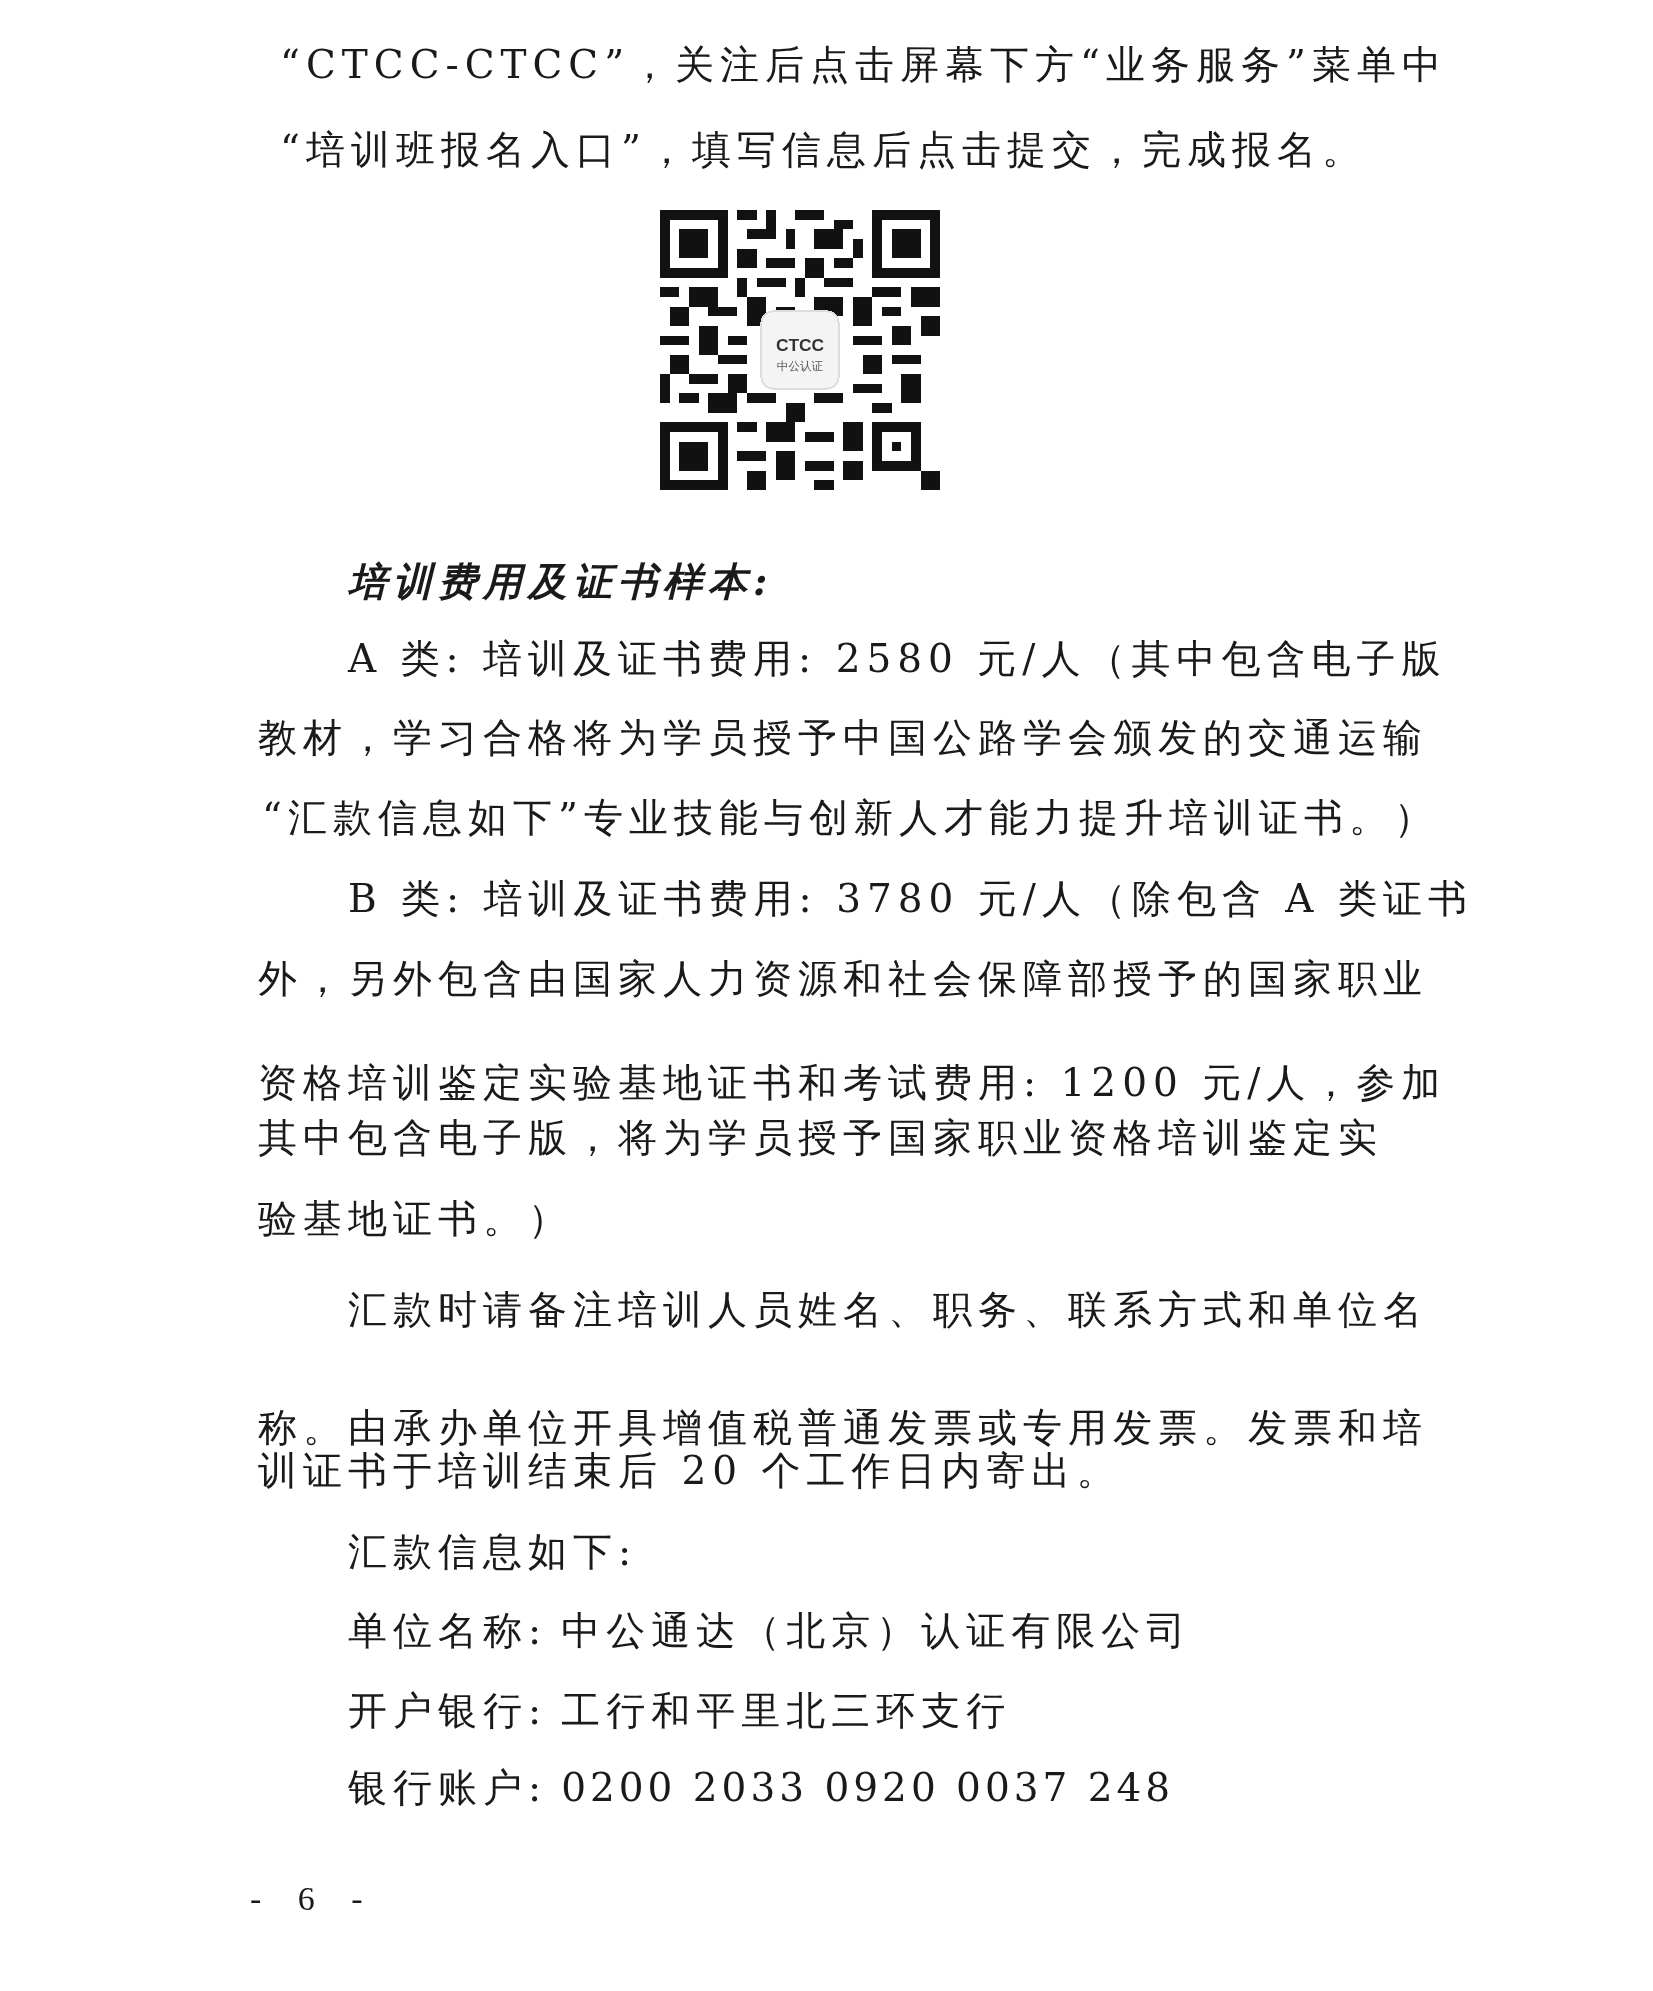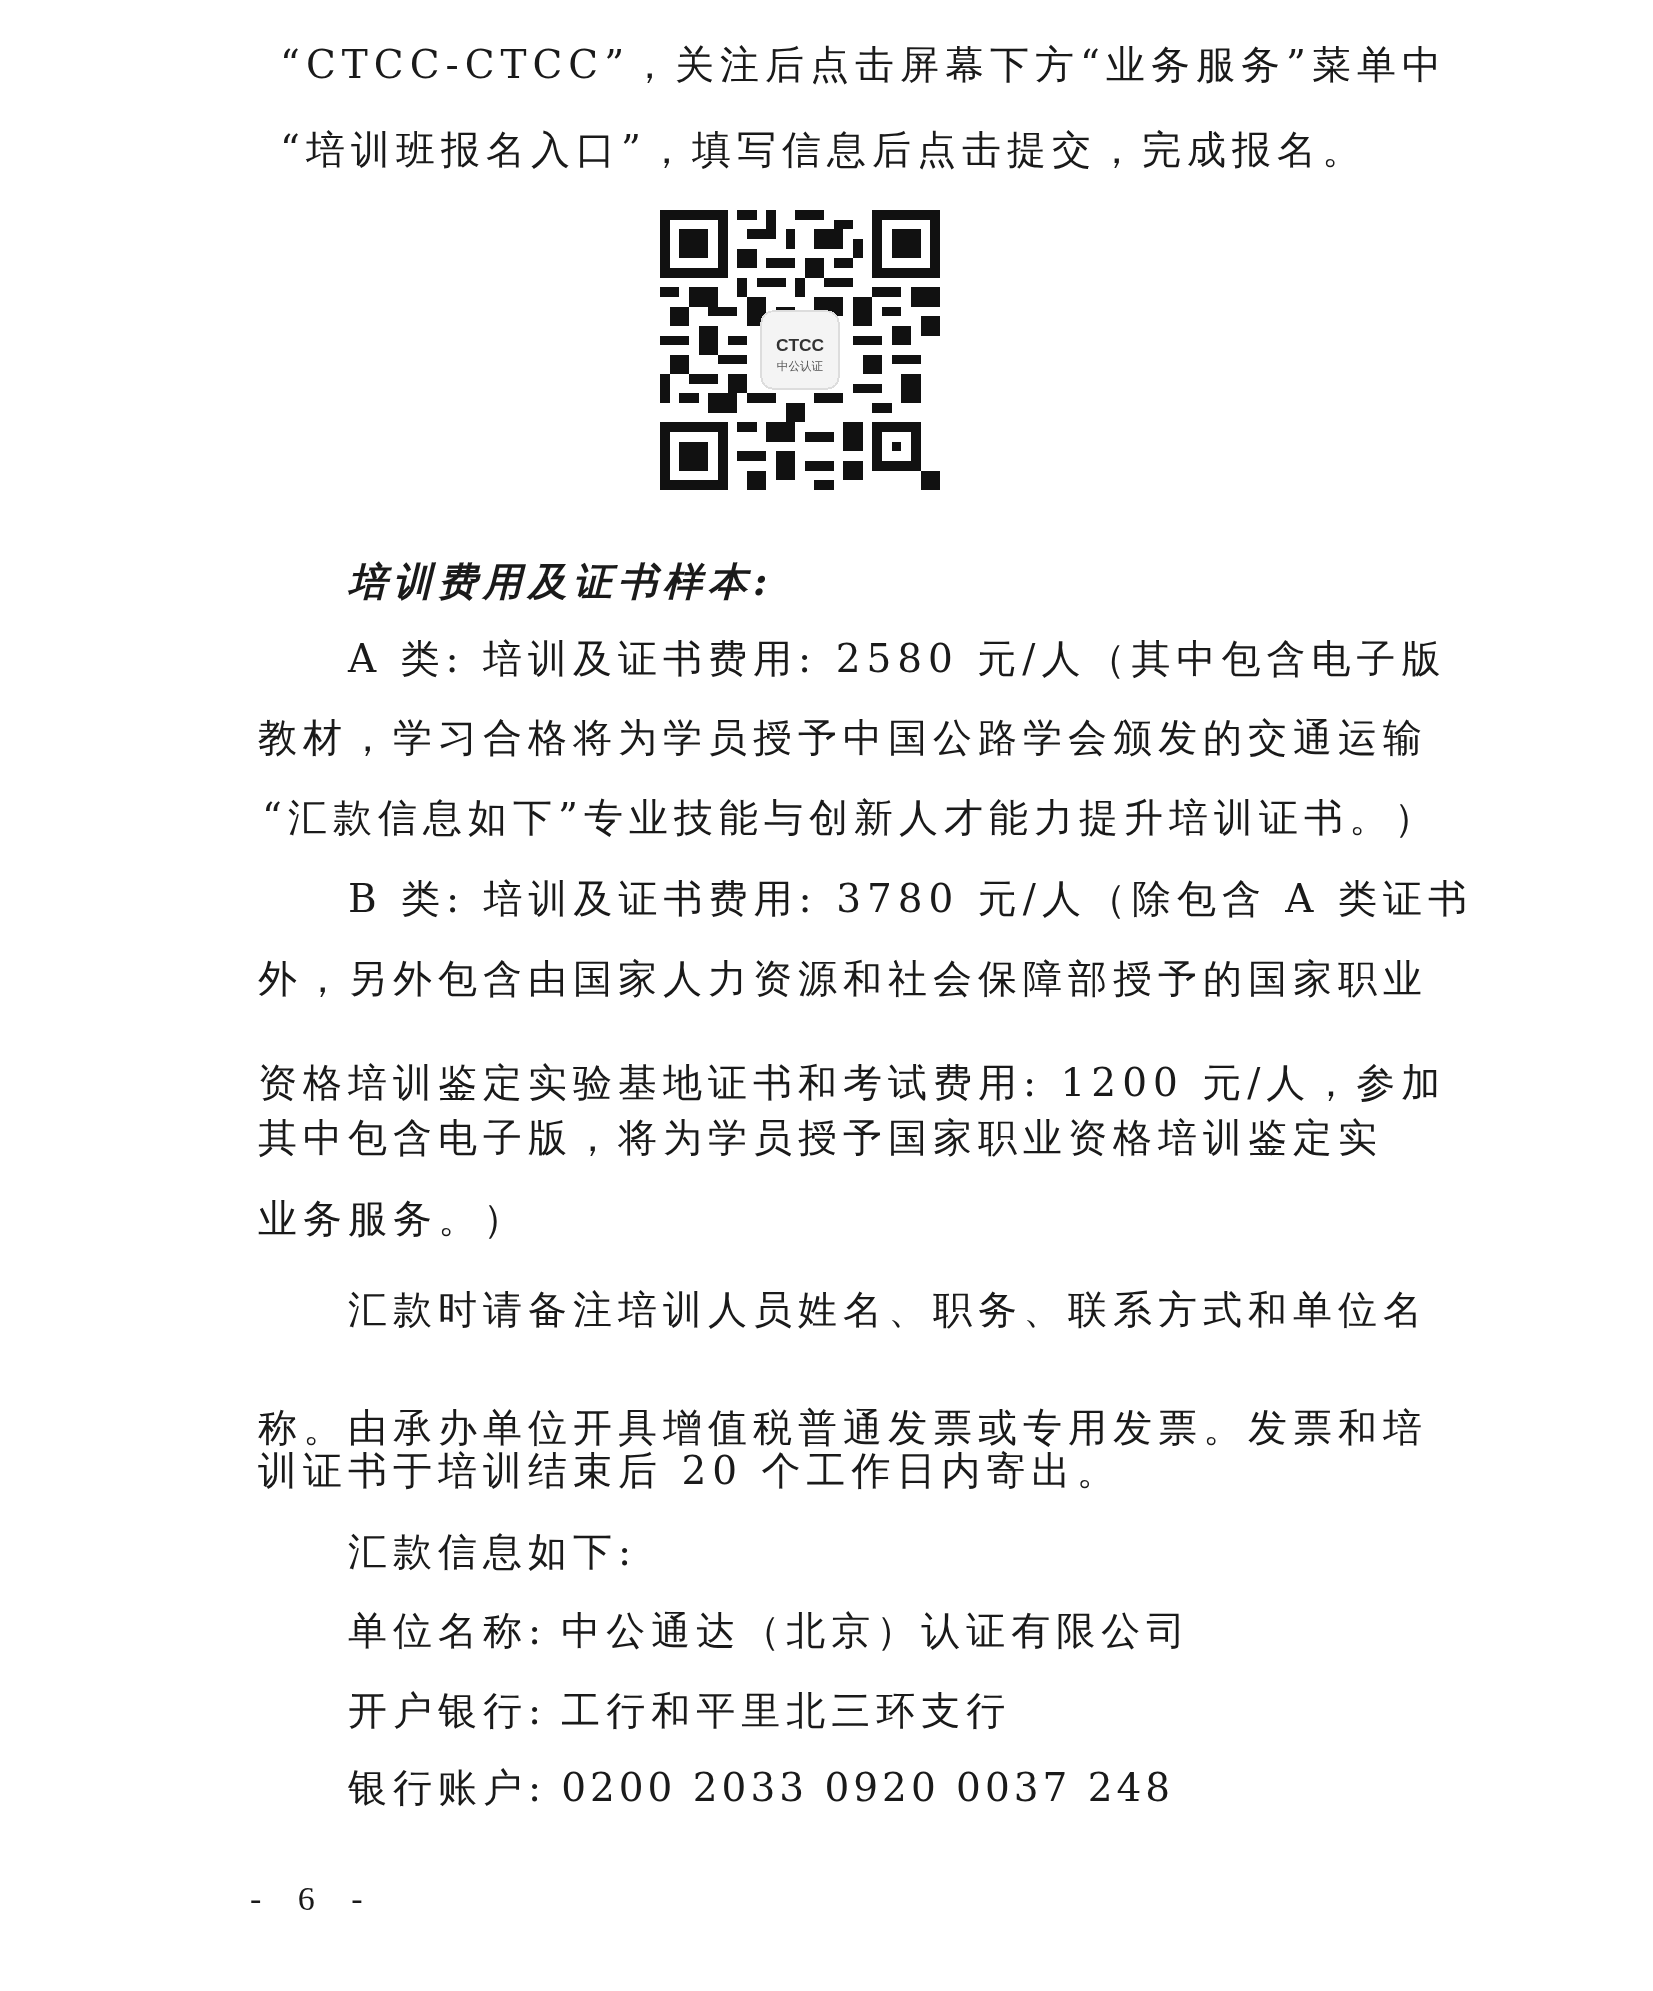--- a/index.html
+++ b/index.html
@@ -151,21 +151,21 @@
   <div class="line bold" style="left:348px; top:556px;">培训费用及证书样本:</div>
 
   <div class="line" style="left:348px; top:634px;">A 类: 培训及证书费用: 2580 元/人（其中包含电子版</div>
   <div class="line" style="left:258px; top:713px;">教材，学习合格将为学员授予中国公路学会颁发的交通运输</div>
   <div class="line" style="left:262px; top:793px;">“汇款信息如下”专业技能与创新人才能力提升培训证书。）</div>
 
   <div class="line" style="left:348px; top:874px;">B 类: 培训及证书费用: 3780 元/人（除包含 A 类证书</div>
   <div class="line" style="left:258px; top:954px;">外，另外包含由国家人力资源和社会保障部授予的国家职业</div>
   <div class="line" style="left:258px; top:1034px;margin-top:24px;">资格培训鉴定实验基地证书和考试费用: 1200 元/人，参加</div>
   <div class="line" style="left:258px; top:1113px;">其中包含电子版，将为学员授予国家职业资格培训鉴定实</div>
-  <div class="line" style="left:258px; top:1194px;">业务服务。）</div>
+  <div class="line" style="left:258px; top:1194px;">验基地证书。）</div>
 
   <div class="line" style="left:348px; top:1285px;">汇款时请备注培训人员姓名、职务、联系方式和单位名</div>
   <div class="line" style="left:258px; top:1403px;">称。由承办单位开具增值税普通发票或专用发票。发票和培</div>
   <div class="line" style="left:258px; top:1446px;">训证书于培训结束后 20 个工作日内寄出。</div>
 
   <div class="line" style="left:348px; top:1527px;">汇款信息如下:</div>
 
   <div class="line" style="left:348px; top:1606px;">
     <span>单位名称:</span><span style="display:inline-block;width:14px"></span><span>中公通达（北京）认证有限公司</span>
   </div>

